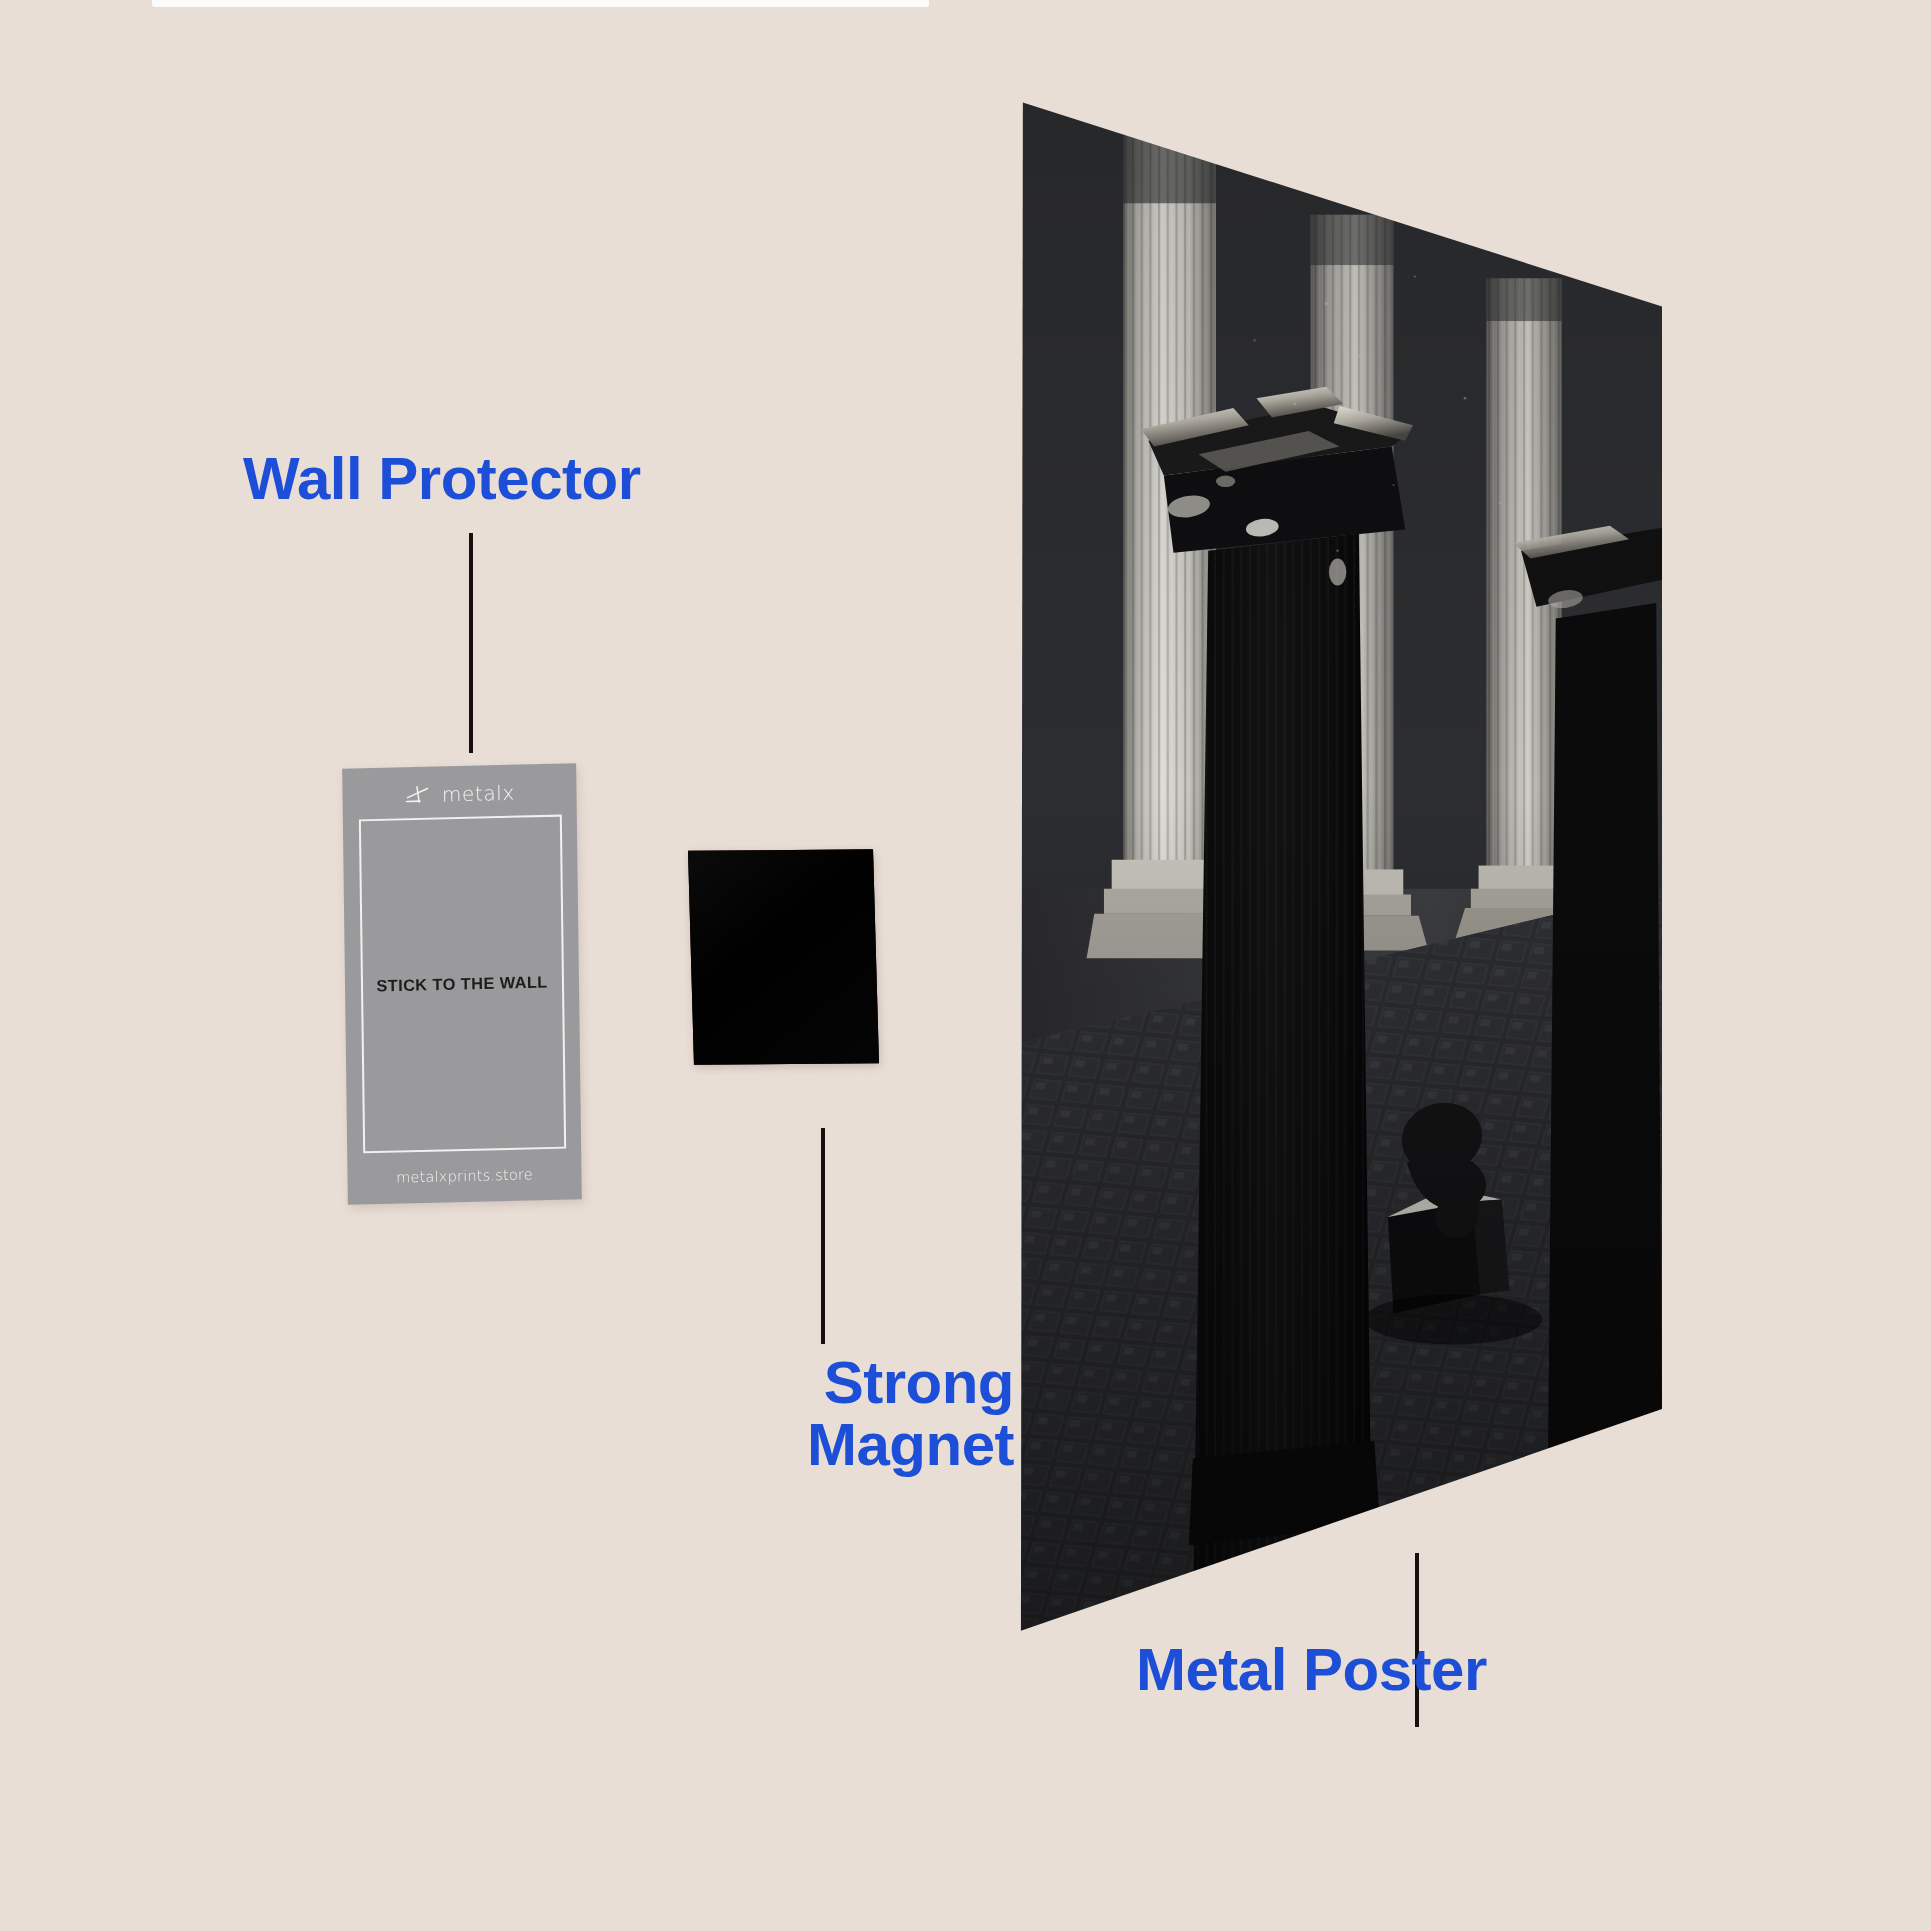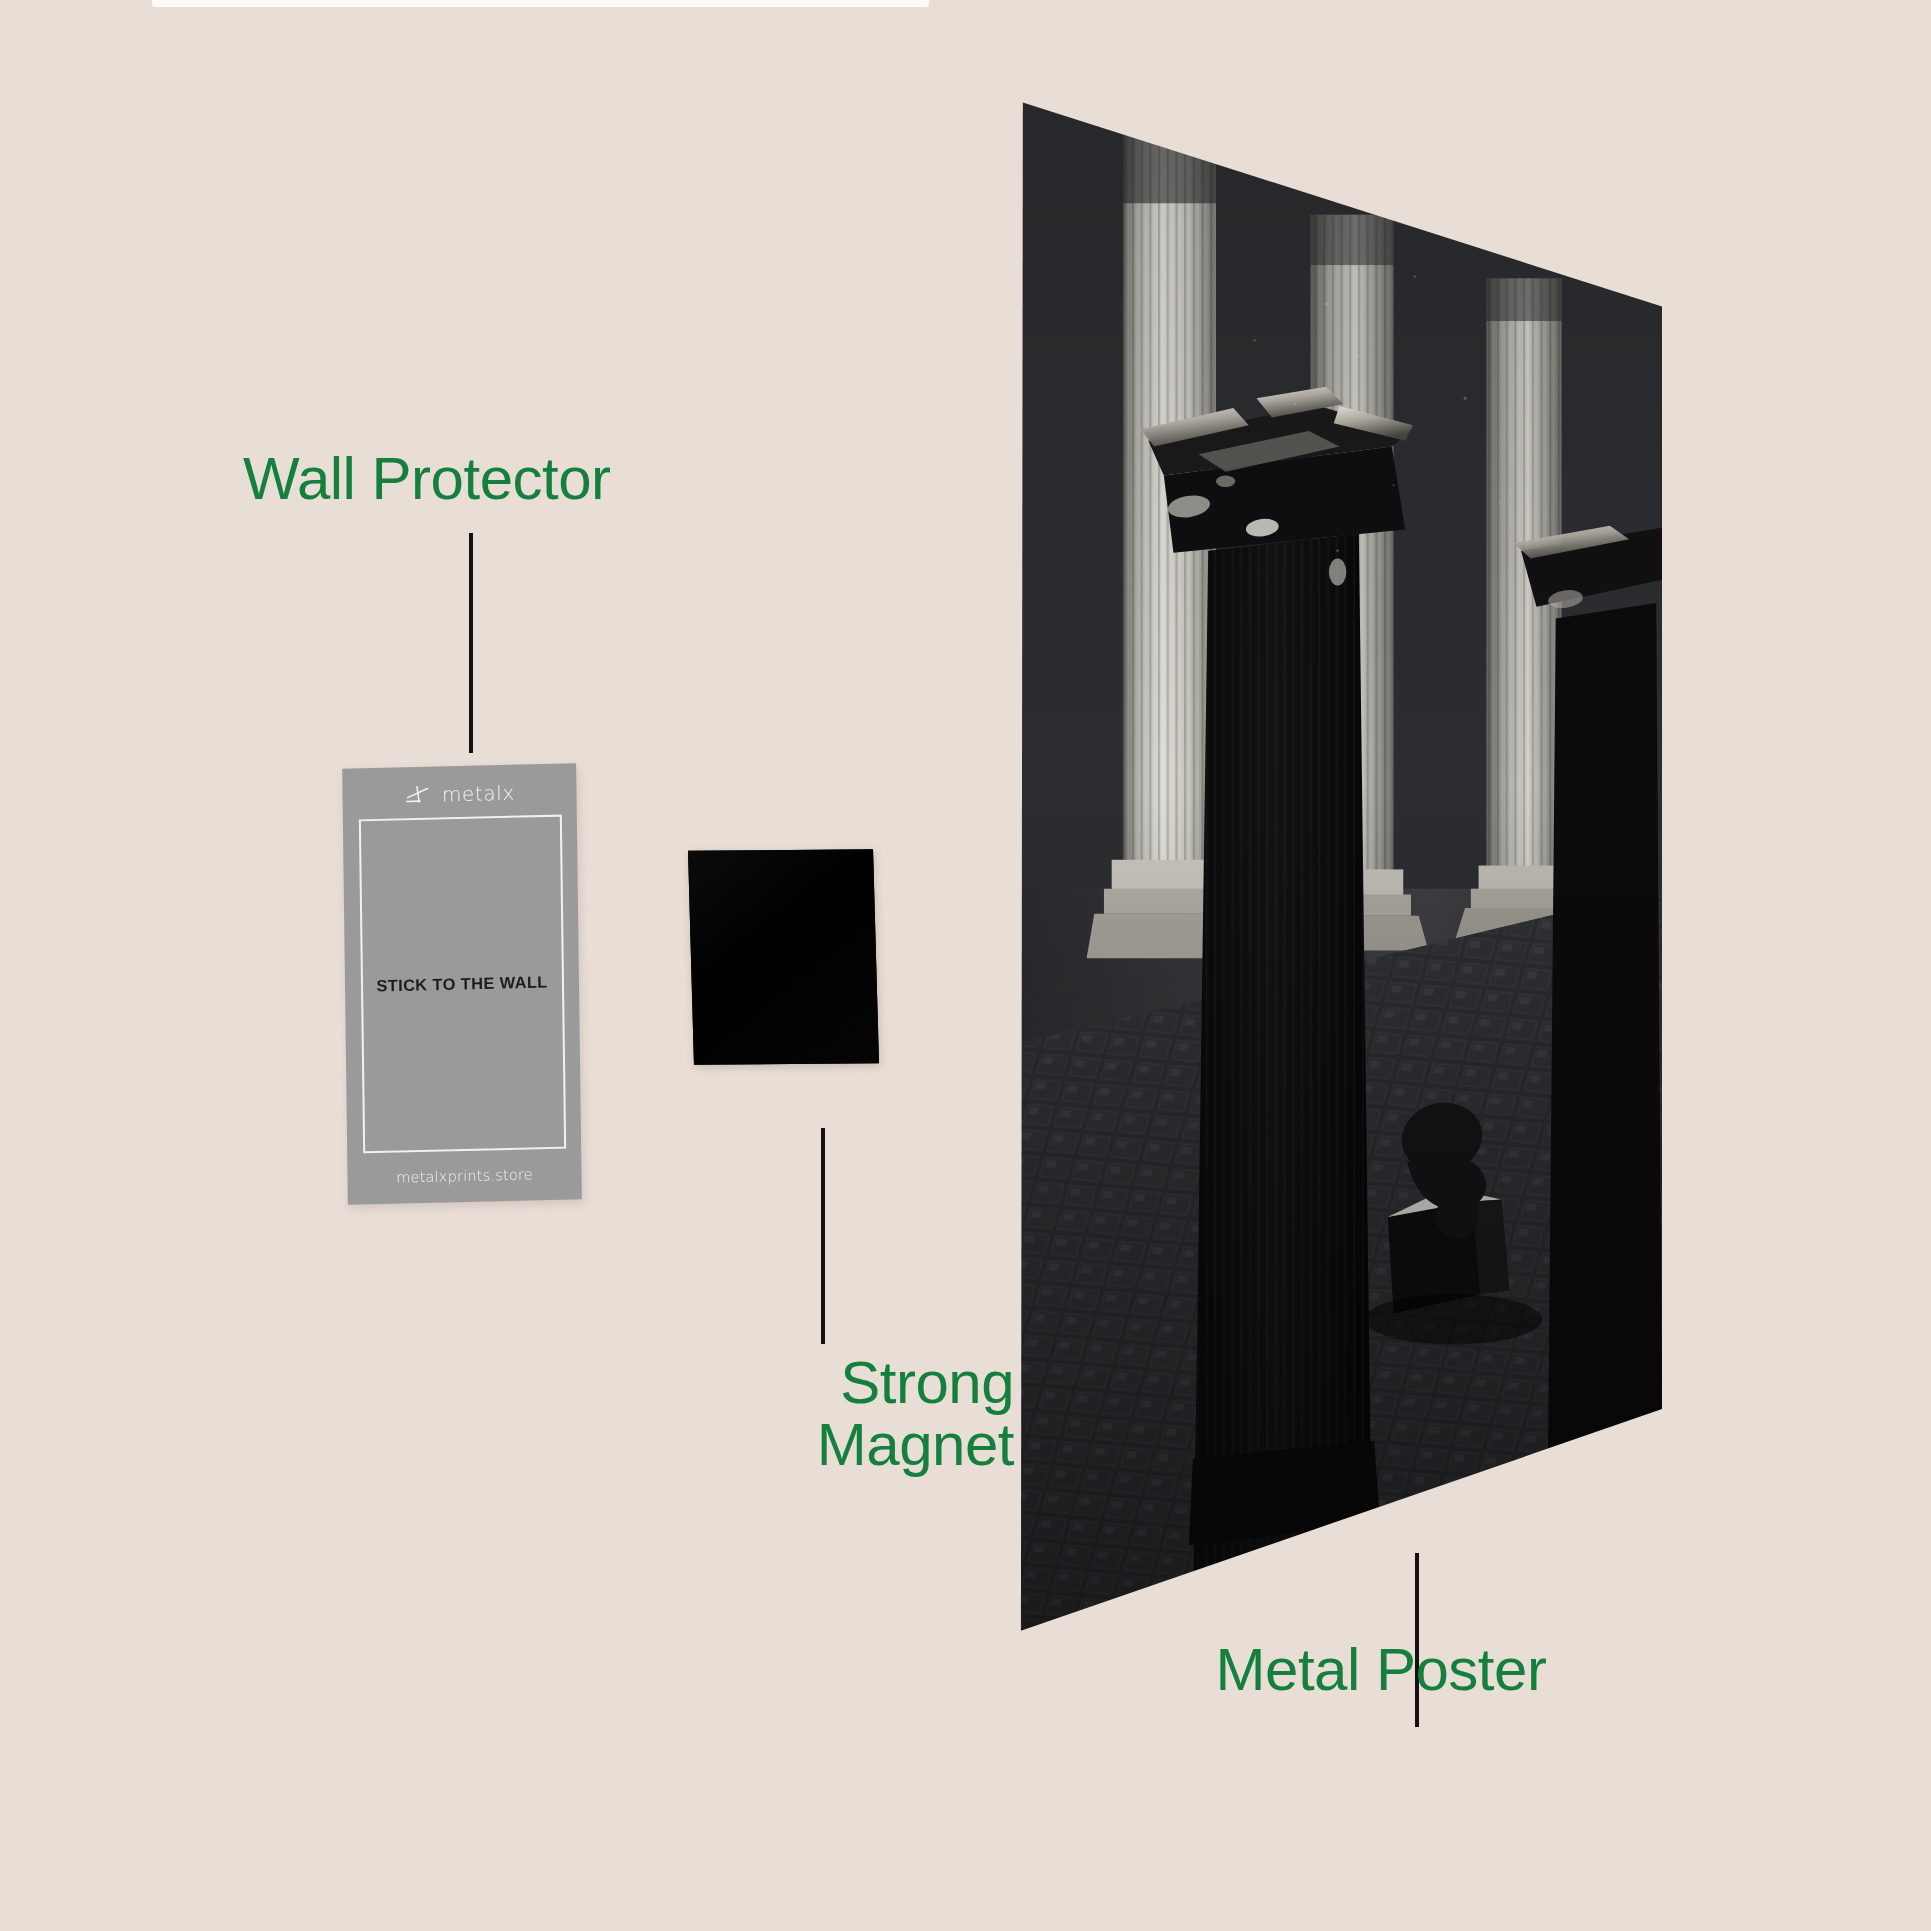--- a/index.html
+++ b/index.html
@@ -30,46 +30,46 @@
     left: 152px;
     width: 777px;
     height: 6.8px;
     background: #fdfbfa;
     border-radius: 0 0 2.9px 2.9px;
   }
 
   
   .callout-label {
     position: absolute;
-    color: #15803d;
+    color: #1d4ed8;
     font-family: "Liberation Sans", sans-serif;
-    font-weight: 400;
+    font-weight: 700;
     letter-spacing: -0.5px;
     white-space: pre-line;
     line-height: 1.04;
   }
   #label-wall-protector {
     left: 243px;
     top: 448px;
     font-size: 60px;
     text-align: left;
   }
   #label-strong-magnet {
     left: 608px;
     top: 1352px;
     width: 406px;
     font-size: 60px;
     text-align: right;
   }
   #label-metal-poster {
-    left: 1101px;
+    left: 1136px;
     top: 1639px;
     width: 560px;
     font-size: 60px;
-    text-align: center;
+    text-align: left;
   }
 
   
   .leader-line {
     position: absolute;
     width: 3.9px;
     background: #16110f;
   }
   #leader-wall-protector { left: 469px; top: 533px;  height: 220px; }
   #leader-strong-magnet  { left: 821px; top: 1128px; height: 216px; }

